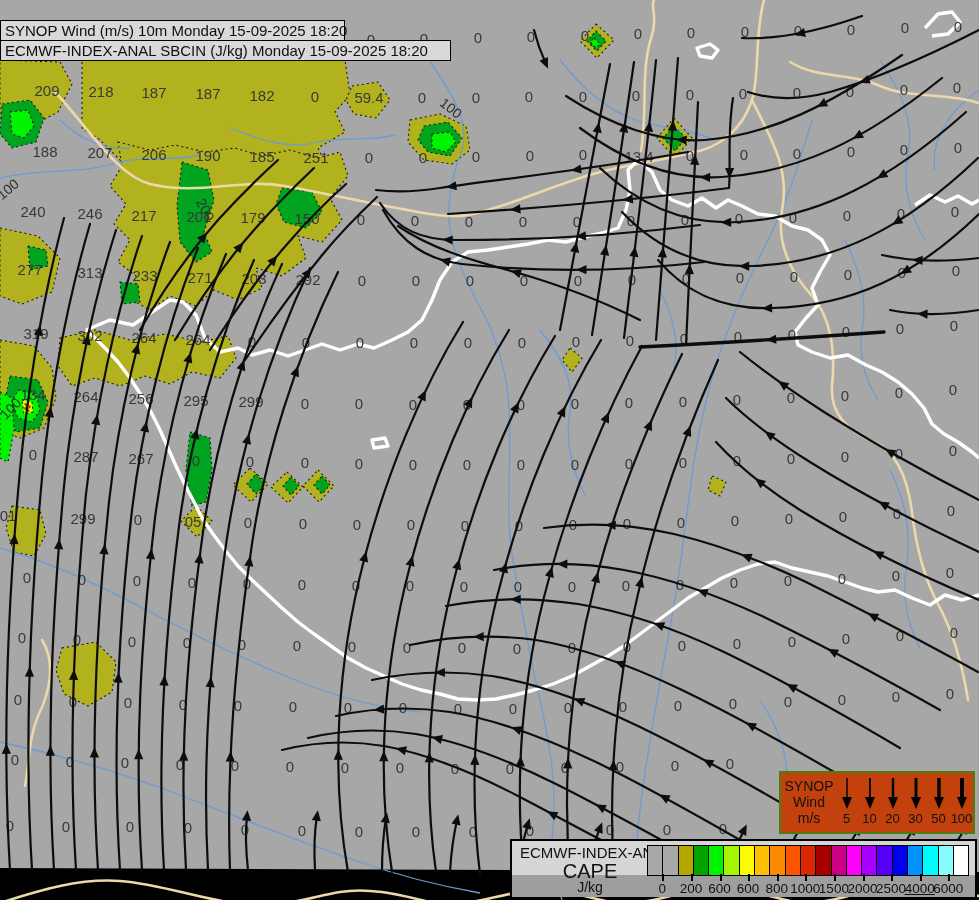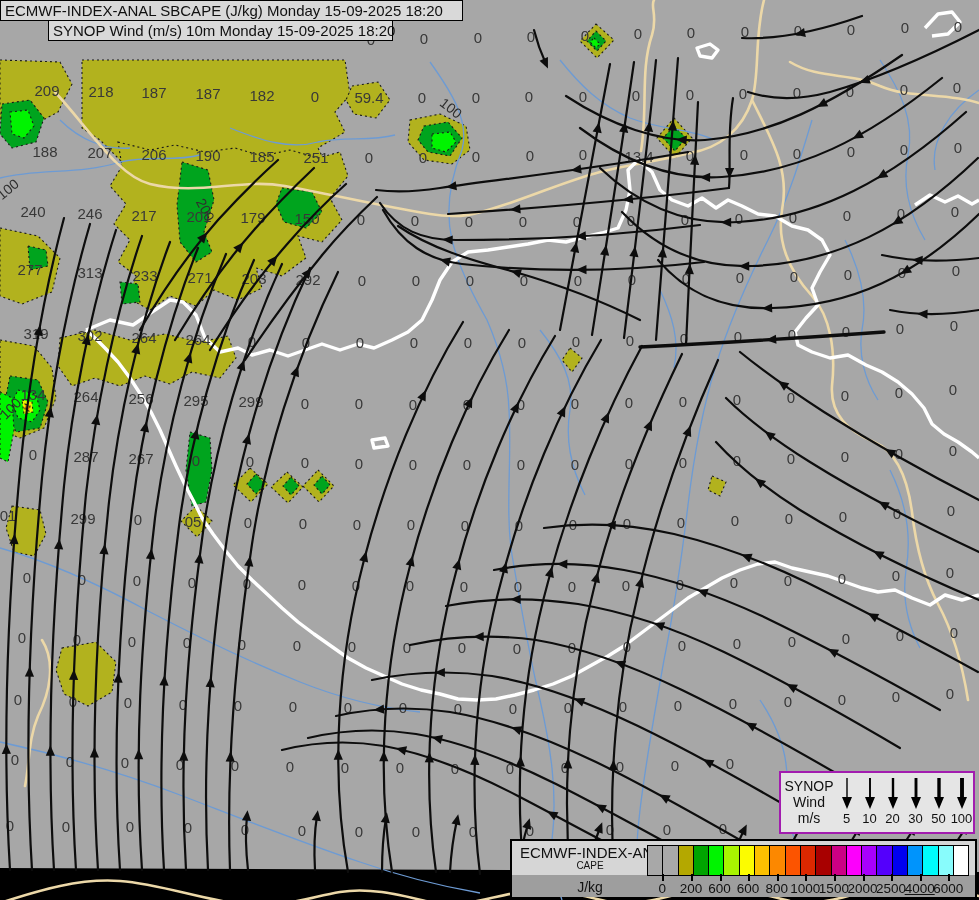--- a/index.html
+++ b/index.html
@@ -4,34 +4,34 @@
 <style>
   html,body{margin:0;padding:0;background:#666;}
   #app{position:relative;width:979px;height:900px;overflow:hidden;background:#a7a7a7;
        font-family:"Liberation Sans",sans-serif;}
   #map-svg{position:absolute;left:0;top:0;z-index:0;}
   svg text.vlabel{font-family:"Liberation Sans",sans-serif;font-size:15px;fill:#383838;}
   svg text.clabel{font-family:"Liberation Sans",sans-serif;font-size:14px;fill:#2e2e2e;}
   .hdr{position:absolute;left:0;background:#d9d9d9;border:1px solid #000;height:19px;
        line-height:19px;font-size:15px;color:#101010;padding:0 5px 0 4px;white-space:nowrap;z-index:3;}
   #hdr1{top:0;width:452px;}
-  #hdr2{top:20px;width:334px;margin-left:48px;}
+  #hdr2{top:20px;width:334px;}
   #hdr3{top:40px;width:440px;}
   #wind-legend{position:absolute;left:779px;top:771px;width:196px;height:63px;
-       background:#e5e5e5;border:2px solid #a21caf;box-sizing:border-box;z-index:3;}
+       background:#c2410c;border:2px solid #4d7c0f;box-sizing:border-box;z-index:3;}
   .wl-title{position:absolute;left:0;width:56px;text-align:center;font-size:14px;color:#111;}
   #wl-t1{top:5px;} #wl-t2{top:21px;} #wl-t3{top:37px;}
   #wl-cols{position:absolute;left:54px;top:3px;display:flex;}
   .wl-col{width:23px;display:flex;flex-direction:column;align-items:center;}
   .wl-num{font-size:13px;color:#111;margin-top:1px;}
   #cape-legend{position:absolute;left:510px;top:839px;width:467px;height:58px;
        background:#d6d6d6;border:2px solid #000;box-sizing:border-box;z-index:3;}
   #cape-strip{position:absolute;left:0;top:34px;width:100%;height:22px;background:#9e9e9e;}
   #cape-title{position:absolute;left:8px;top:3px;font-size:15px;color:#111;}
-  #cape-sub{position:absolute;left:8px;top:19px;width:140px;text-align:center;font-size:10px;color:#111;}
+  #cape-sub{position:absolute;left:8px;top:19px;width:140px;text-align:center;font-size:20px;color:#111;}
   #cape-units{position:absolute;left:8px;top:38px;width:140px;text-align:center;font-size:14px;color:#111;}
   #cape-bar{position:absolute;left:136px;top:4px;display:flex;}
   .cape-cell{width:14.3px;height:29px;border:1px solid #000;margin-left:-1px;}
   .cape-tick{position:absolute;top:33px;width:2px;height:7px;background:#000;}
   .cape-ticklabel{position:absolute;top:40px;width:40px;margin-left:-20px;text-align:center;
        font-size:13.5px;color:#111;}
 </style>
 </head>
 <body>
 
@@ -538,22 +538,22 @@
       <path d="M -3.5 -4.6 L 7 0 L -3.5 4.6 Z" fill="#0d0d0d" transform="translate(964.62353515625,829.5653076171875) rotate(-56.33903001531876)"></path>
       <path d="M733,98 C727,135 731,165 729,188" fill="none" stroke="#0d0d0d" stroke-width="2.2" stroke-linecap="round"></path>
       <path d="M -3.5 -4.6 L 7 0 L -3.5 4.6 Z" fill="#0d0d0d" transform="translate(729.6203002929688,171.47715759277344) rotate(90.08532812418042)"></path>
       <path d="M729,188 C635,200 540,208 448,214" fill="none" stroke="#0d0d0d" stroke-width="2.2" stroke-linecap="round"></path>
       <path d="M -3.5 -4.6 L 7 0 L -3.5 4.6 Z" fill="#0d0d0d" transform="translate(629.3547973632812,199.2902069091797) rotate(174.28119473867872)"></path>
       <path d="M -3.5 -4.6 L 7 0 L -3.5 4.6 Z" fill="#0d0d0d" transform="translate(516.8897705078125,209.13990783691406) rotate(175.60716858507095)"></path>
       <path d="M534,30 C537,42 541,53 546,64" fill="none" stroke="#0d0d0d" stroke-width="2.2" stroke-linecap="round"></path>
       <path d="M -3.5 -4.6 L 7 0 L -3.5 4.6 Z" fill="#0d0d0d" transform="translate(545.1354370117188,62.07455825805664) rotate(66.37898736354461)"></path>
     </svg>
 
-  <div id="hdr1" class="hdr">ECMWF-INDEX-ANAL SBCAPE (J/kg) Monday 15-09-2025 18:20</div>
   <div id="hdr2" class="hdr">SYNOP Wind (m/s) 10m Monday 15-09-2025 18:20</div>
+  <div id="hdr3" class="hdr">ECMWF-INDEX-ANAL SBCIN (J/kg) Monday 15-09-2025 18:20</div>
 
   <div id="wind-legend">
     <div id="wl-t1" class="wl-title">SYNOP</div>
     <div id="wl-t2" class="wl-title">Wind</div>
     <div id="wl-t3" class="wl-title">m/s</div>
     <div id="wl-cols">
         <div class="wl-col">
           <svg width="16" height="34" viewBox="0 0 16 34">
             <line x1="8" y1="2" x2="8" y2="23" stroke="#000" stroke-width="1.4"></line>
             <polygon points="3,21 13,21 8,33" fill="#000"></polygon>

